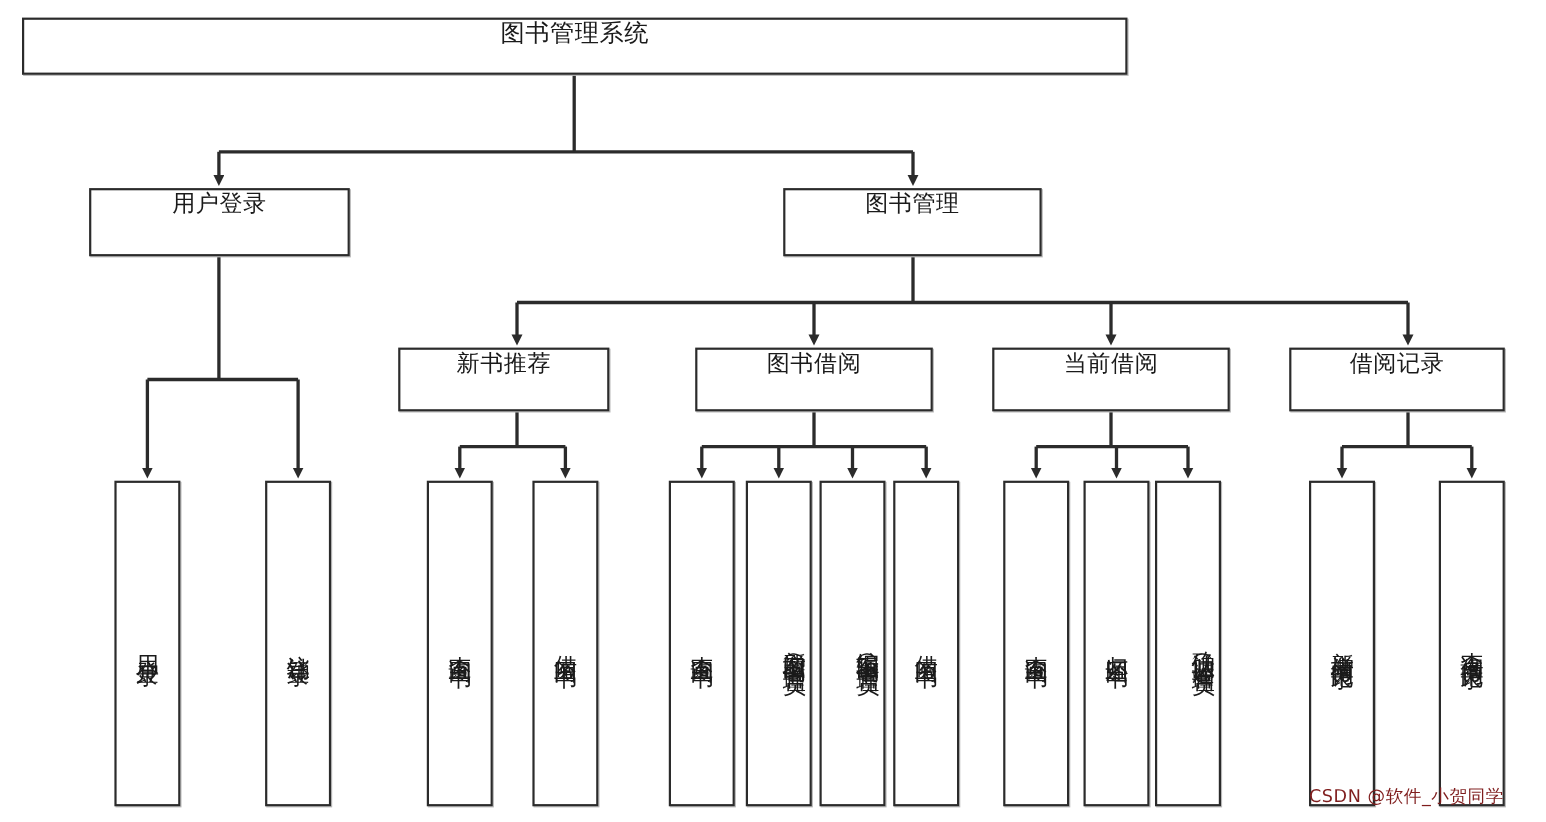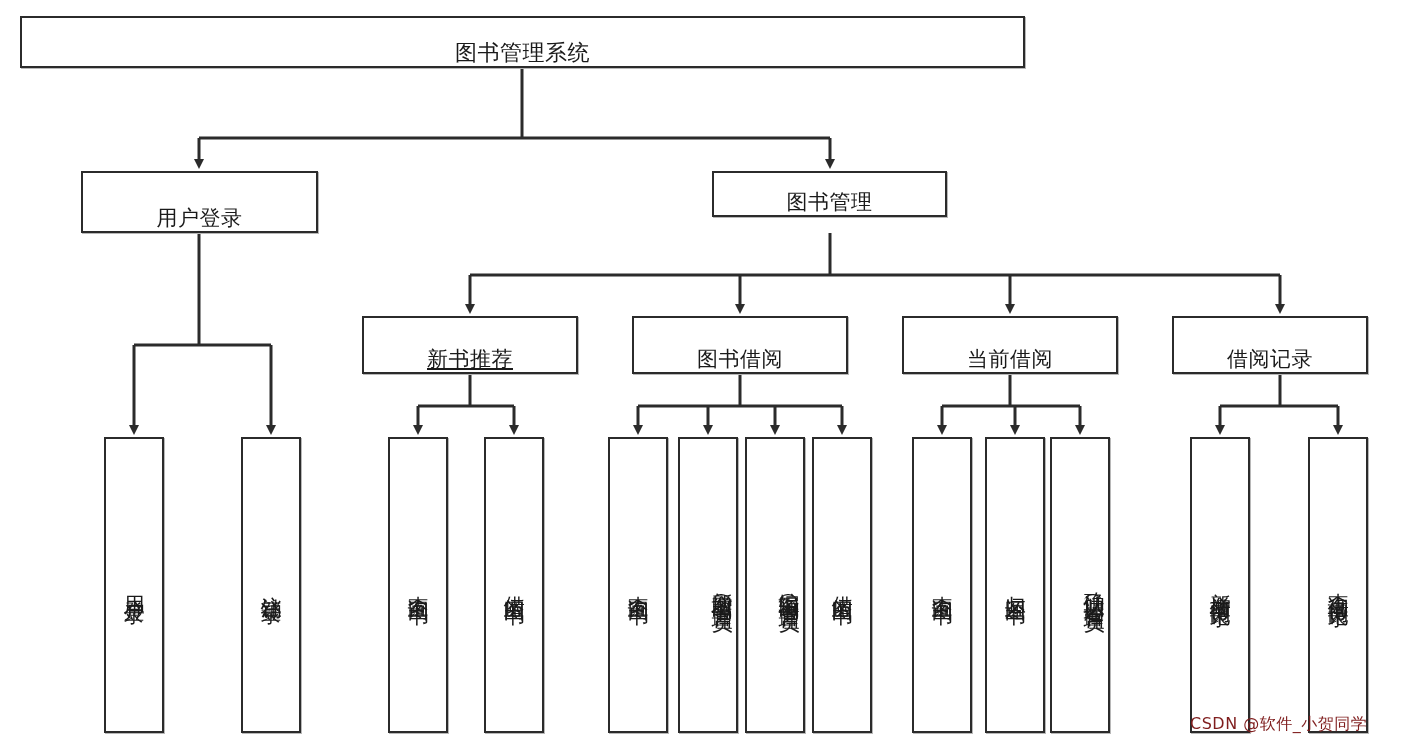--- a/index.html
+++ b/index.html
@@ -25,21 +25,21 @@
     height: 747px;
     pointer-events: none;
   }
   .node {
     position: absolute;
     box-sizing: border-box;
     background: #ffffff;
     border: 2px solid #2b2b2b;
     box-shadow: 1px 1px 0 0 #b8b8b8;
     display: flex;
-    align-items: flex-end;
+    align-items: flex-start;
     justify-content: center;
     color: #1a1a1a;
   }
   .node-h {
     font-size: 21px;
     letter-spacing: 0.5px;
     line-height: 1.2;
     white-space: nowrap;
   }
   .node-v {
@@ -123,25 +123,25 @@
     </g>
   </svg>
 
   <div class="node node-h" id="root-node" style="left:20px; top:16px; width:1005px; height:52px;">
     <span>图书管理系统</span>
   </div>
 
   <div class="node node-h" style="left:81px; top:171px; width:237px; height:62px;">
     <span>用户登录</span>
   </div>
-  <div class="node node-h" style="left:712px; top:171px; width:235px; height:46px;">
+  <div class="node node-h" style="left:712px; top:171px; width:235px; height:62px;">
     <span>图书管理</span>
   </div>
 
-  <div class="node node-h" style="left:362px; top:316px; width:216px; height:58px;text-decoration:underline;">
+  <div class="node node-h" style="left:362px; top:316px; width:192px; height:58px;">
     <span>新书推荐</span>
   </div>
   <div class="node node-h" style="left:902px; top:316px; width:216px; height:58px;">
     <span>当前借阅</span>
   </div>
   <div class="node node-h" style="left:632px; top:316px; width:216px; height:58px;">
     <span>图书借阅</span>
   </div>
   <div class="node node-h" style="left:1172px; top:316px; width:196px; height:58px;">
     <span>借阅记录</span>

